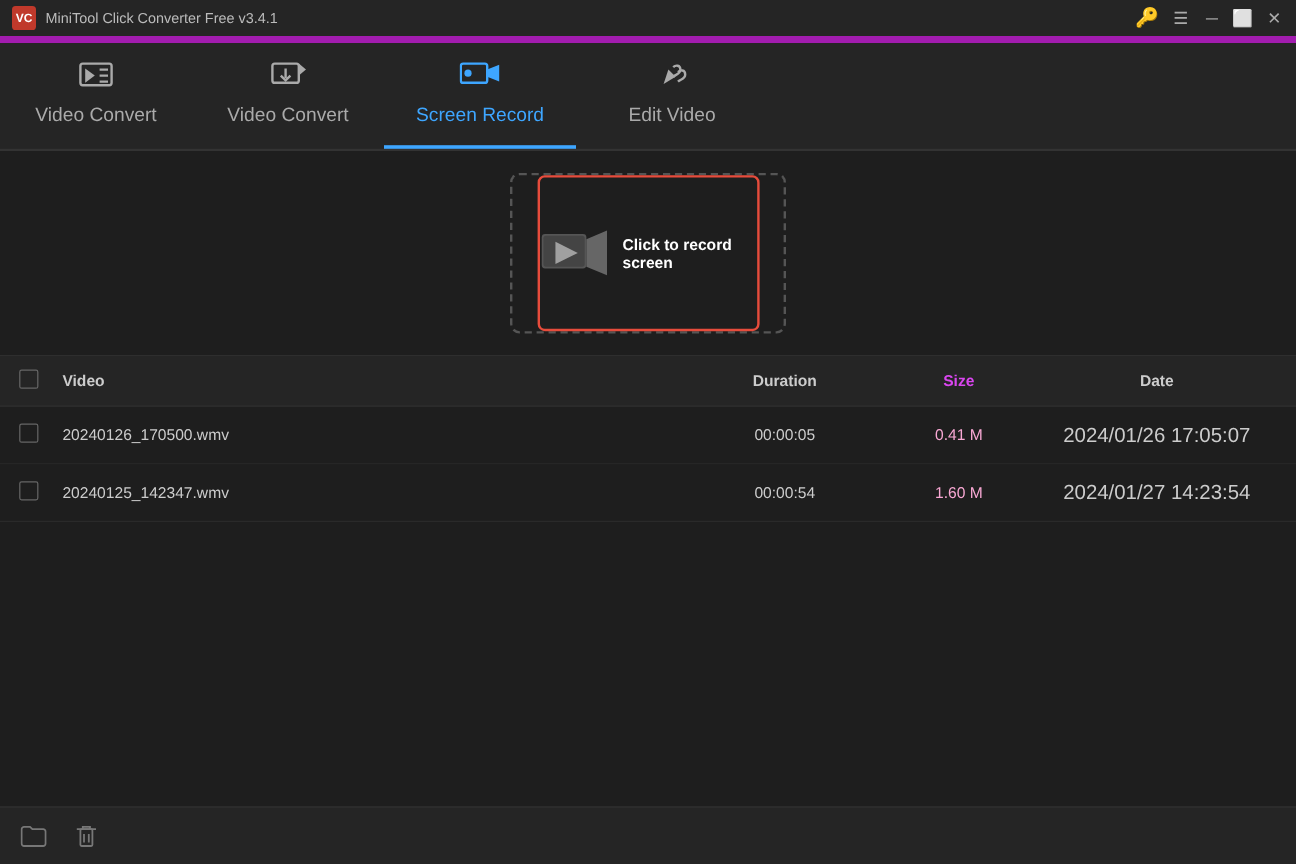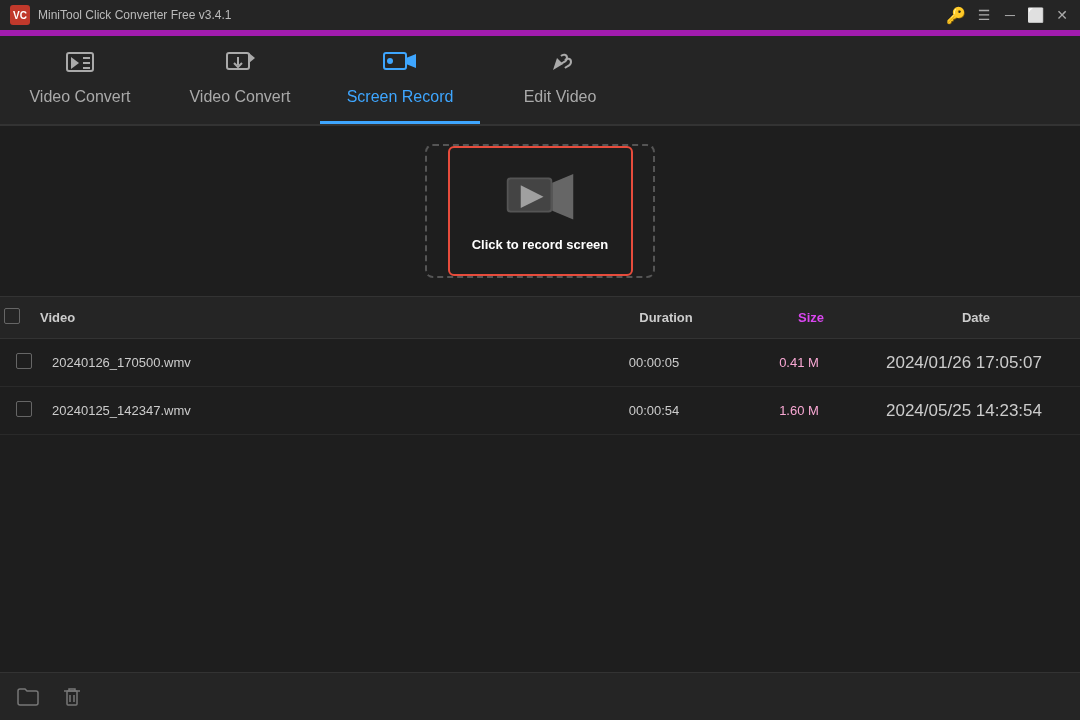--- a/index.html
+++ b/index.html
@@ -121,21 +121,21 @@
       justify-content: center;
       cursor: pointer;
       position: relative;
     }
     #record-btn-inner {
       border: 2.5px solid #e74c3c;
       border-radius: 6px;
       width: 185px;
       height: 130px;
       display: flex;
-      flex-direction: column;
+      flex-direction: row;
       align-items: center;
       justify-content: center;
       gap: 12px;
       background: #1e1e1e;
     }
     #record-label {
       font-size: 13px;
       font-weight: bold;
       color: #fff;
     }
@@ -144,21 +144,21 @@
     #table-area {
       width: 100%;
       border-top: 1px solid #333;
     }
     #table-header {
       display: flex;
       align-items: center;
       background: #252525;
       height: 42px;
       border-bottom: 1px solid #333;
-      padding: 0 4px;
+      padding: 0 16px;
     }
     .th-checkbox {
       width: 36px;
       flex-shrink: 0;
     }
     .th-video {
       flex: 1;
       font-weight: 600;
       color: #ccc;
     }
@@ -367,21 +367,21 @@
     <div class="row-date">2024/01/26 17:05:07</div>
   </div>
 
   <div class="table-row">
     <div class="row-checkbox">
       <span class="custom-checkbox"></span>
     </div>
     <div class="row-video">20240125_142347.wmv</div>
     <div class="row-duration">00:00:54</div>
     <div class="row-size">1.60 M</div>
-    <div class="row-date">2024/05/25 14:23:54</div>
+    <div class="row-date">2024/01/27 14:23:54</div>
   </div>
 
 </div>
 
 <div id="bottom-toolbar">
   <div class="bottom-btn" title="Open Folder">
     <svg width="22" height="18" viewBox="0 0 22 18" fill="none">
       <path d="M1 3 C1 2 2 1 3 1 L8 1 L10 3 L19 3 C20 3 21 4 21 5 L21 15 C21 16 20 17 19 17 L3 17 C2 17 1 16 1 15 Z" stroke="#777" stroke-width="1.5" fill="none"></path>
     </svg>
   </div>

